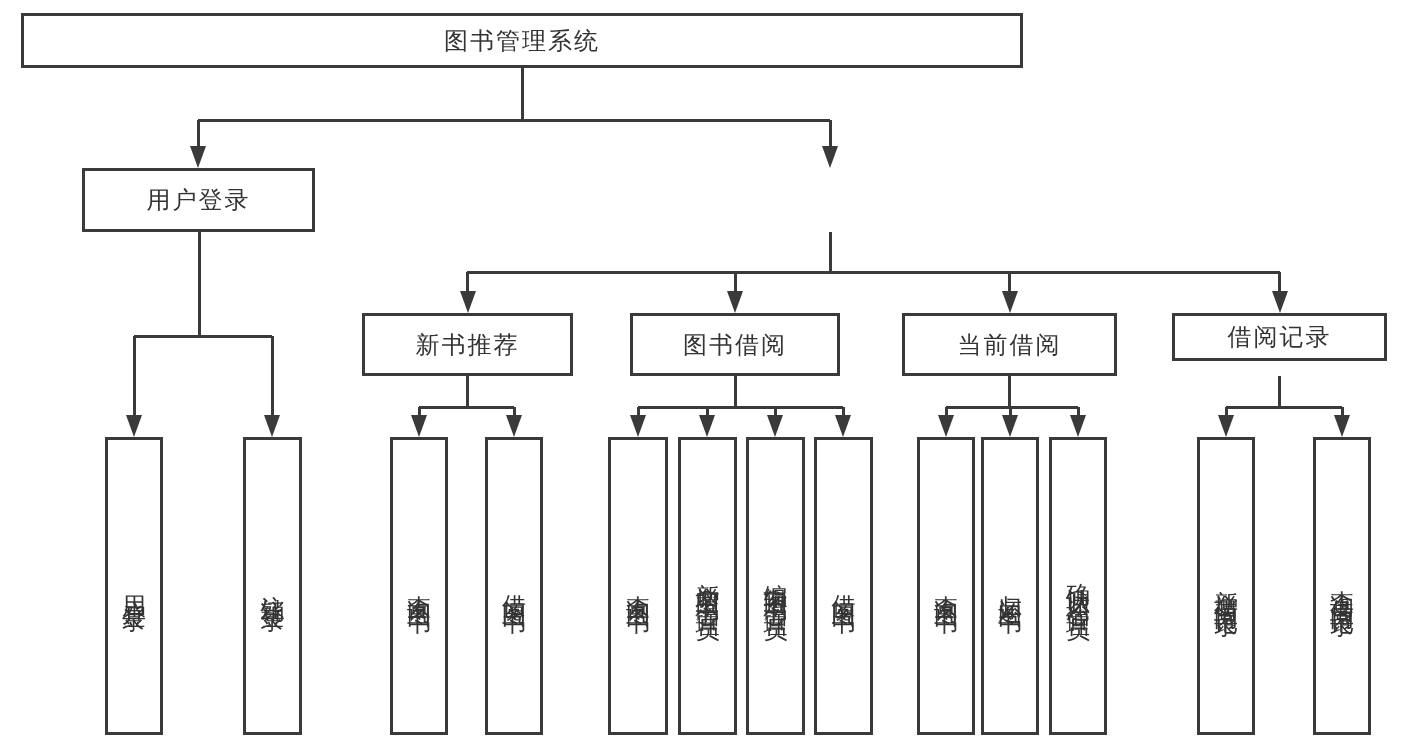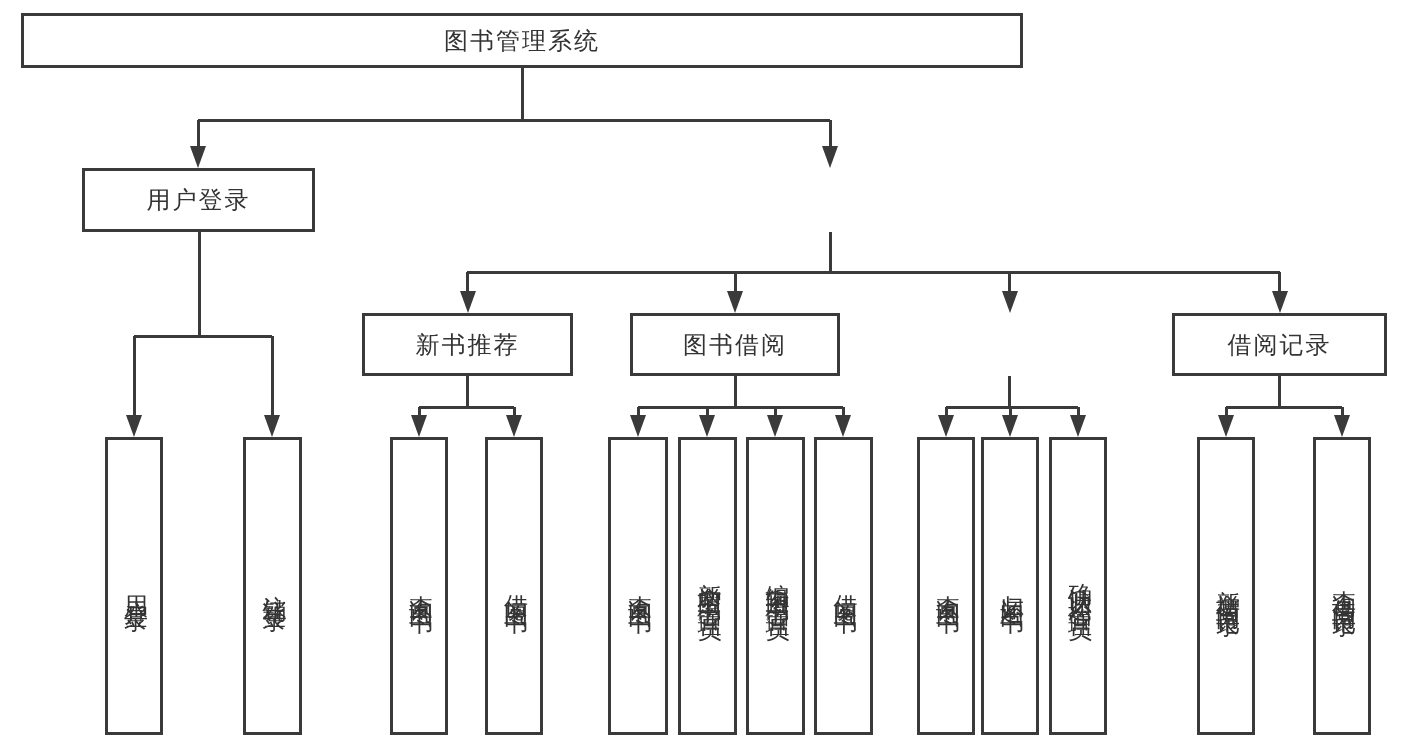--- a/index.html
+++ b/index.html
@@ -5,21 +5,21 @@
   :root{
     --stroke:#3a3a3a;
     --text:#333333;
     --bg:#ffffff;
   }
   html,body{margin:0;padding:0;background:var(--bg);}
   .canvas{
     position:relative;
     width:1405px;height:747px;
     background:var(--bg);
-    font-family:Liberation Mono, monospace;
+    font-family:Liberation Serif, serif;
     color:var(--text);
     overflow:hidden;
   }
   .node{
     position:absolute;
     box-sizing:border-box;
     border:3px solid var(--stroke);
     background:#fff;
     display:flex;
     align-items:center;
@@ -60,22 +60,23 @@
 
   <div class="node" style="left:21px;top:13px;width:1002px;height:55px">图书管理系统</div>
 
   <div class="node" style="left:82px;top:168px;width:233px;height:64px">用户登录</div>
 
 
   <div class="node" style="left:362px;top:313px;width:211px;height:63px">新书推荐</div>
 
   <div class="node" style="left:630px;top:313px;width:210px;height:63px">图书借阅</div>
 
+  <div class="node" style="left:902px;top:313px;width:215px;height:63px">当前借阅</div>
 
-  <div class="node" style="left:1172px;top:313px;width:215px;height:63px">借阅记录</div>
+  <div class="node" style="left:1172px;top:313px;width:215px;height:48px">借阅记录</div>
 
   <div class="node leaf" style="left:105px;top:437px;width:58px;height:298px">用户登录</div>
   <div class="node leaf" style="left:243px;top:437px;width:59px;height:298px">注销登录</div>
 
   <div class="node leaf" style="left:390px;top:437px;width:58px;height:298px">查询图书</div>
   <div class="node leaf" style="left:485px;top:437px;width:58px;height:298px">借阅图书</div>
 
   <div class="node leaf" style="left:608px;top:437px;width:60px;height:298px">查询图书</div>
   <div class="node leaf" style="left:678px;top:437px;width:59px;height:298px">新增图书（管理员）</div>
   <div class="node leaf" style="left:746px;top:437px;width:59px;height:298px">编辑图书（管理员）</div>

